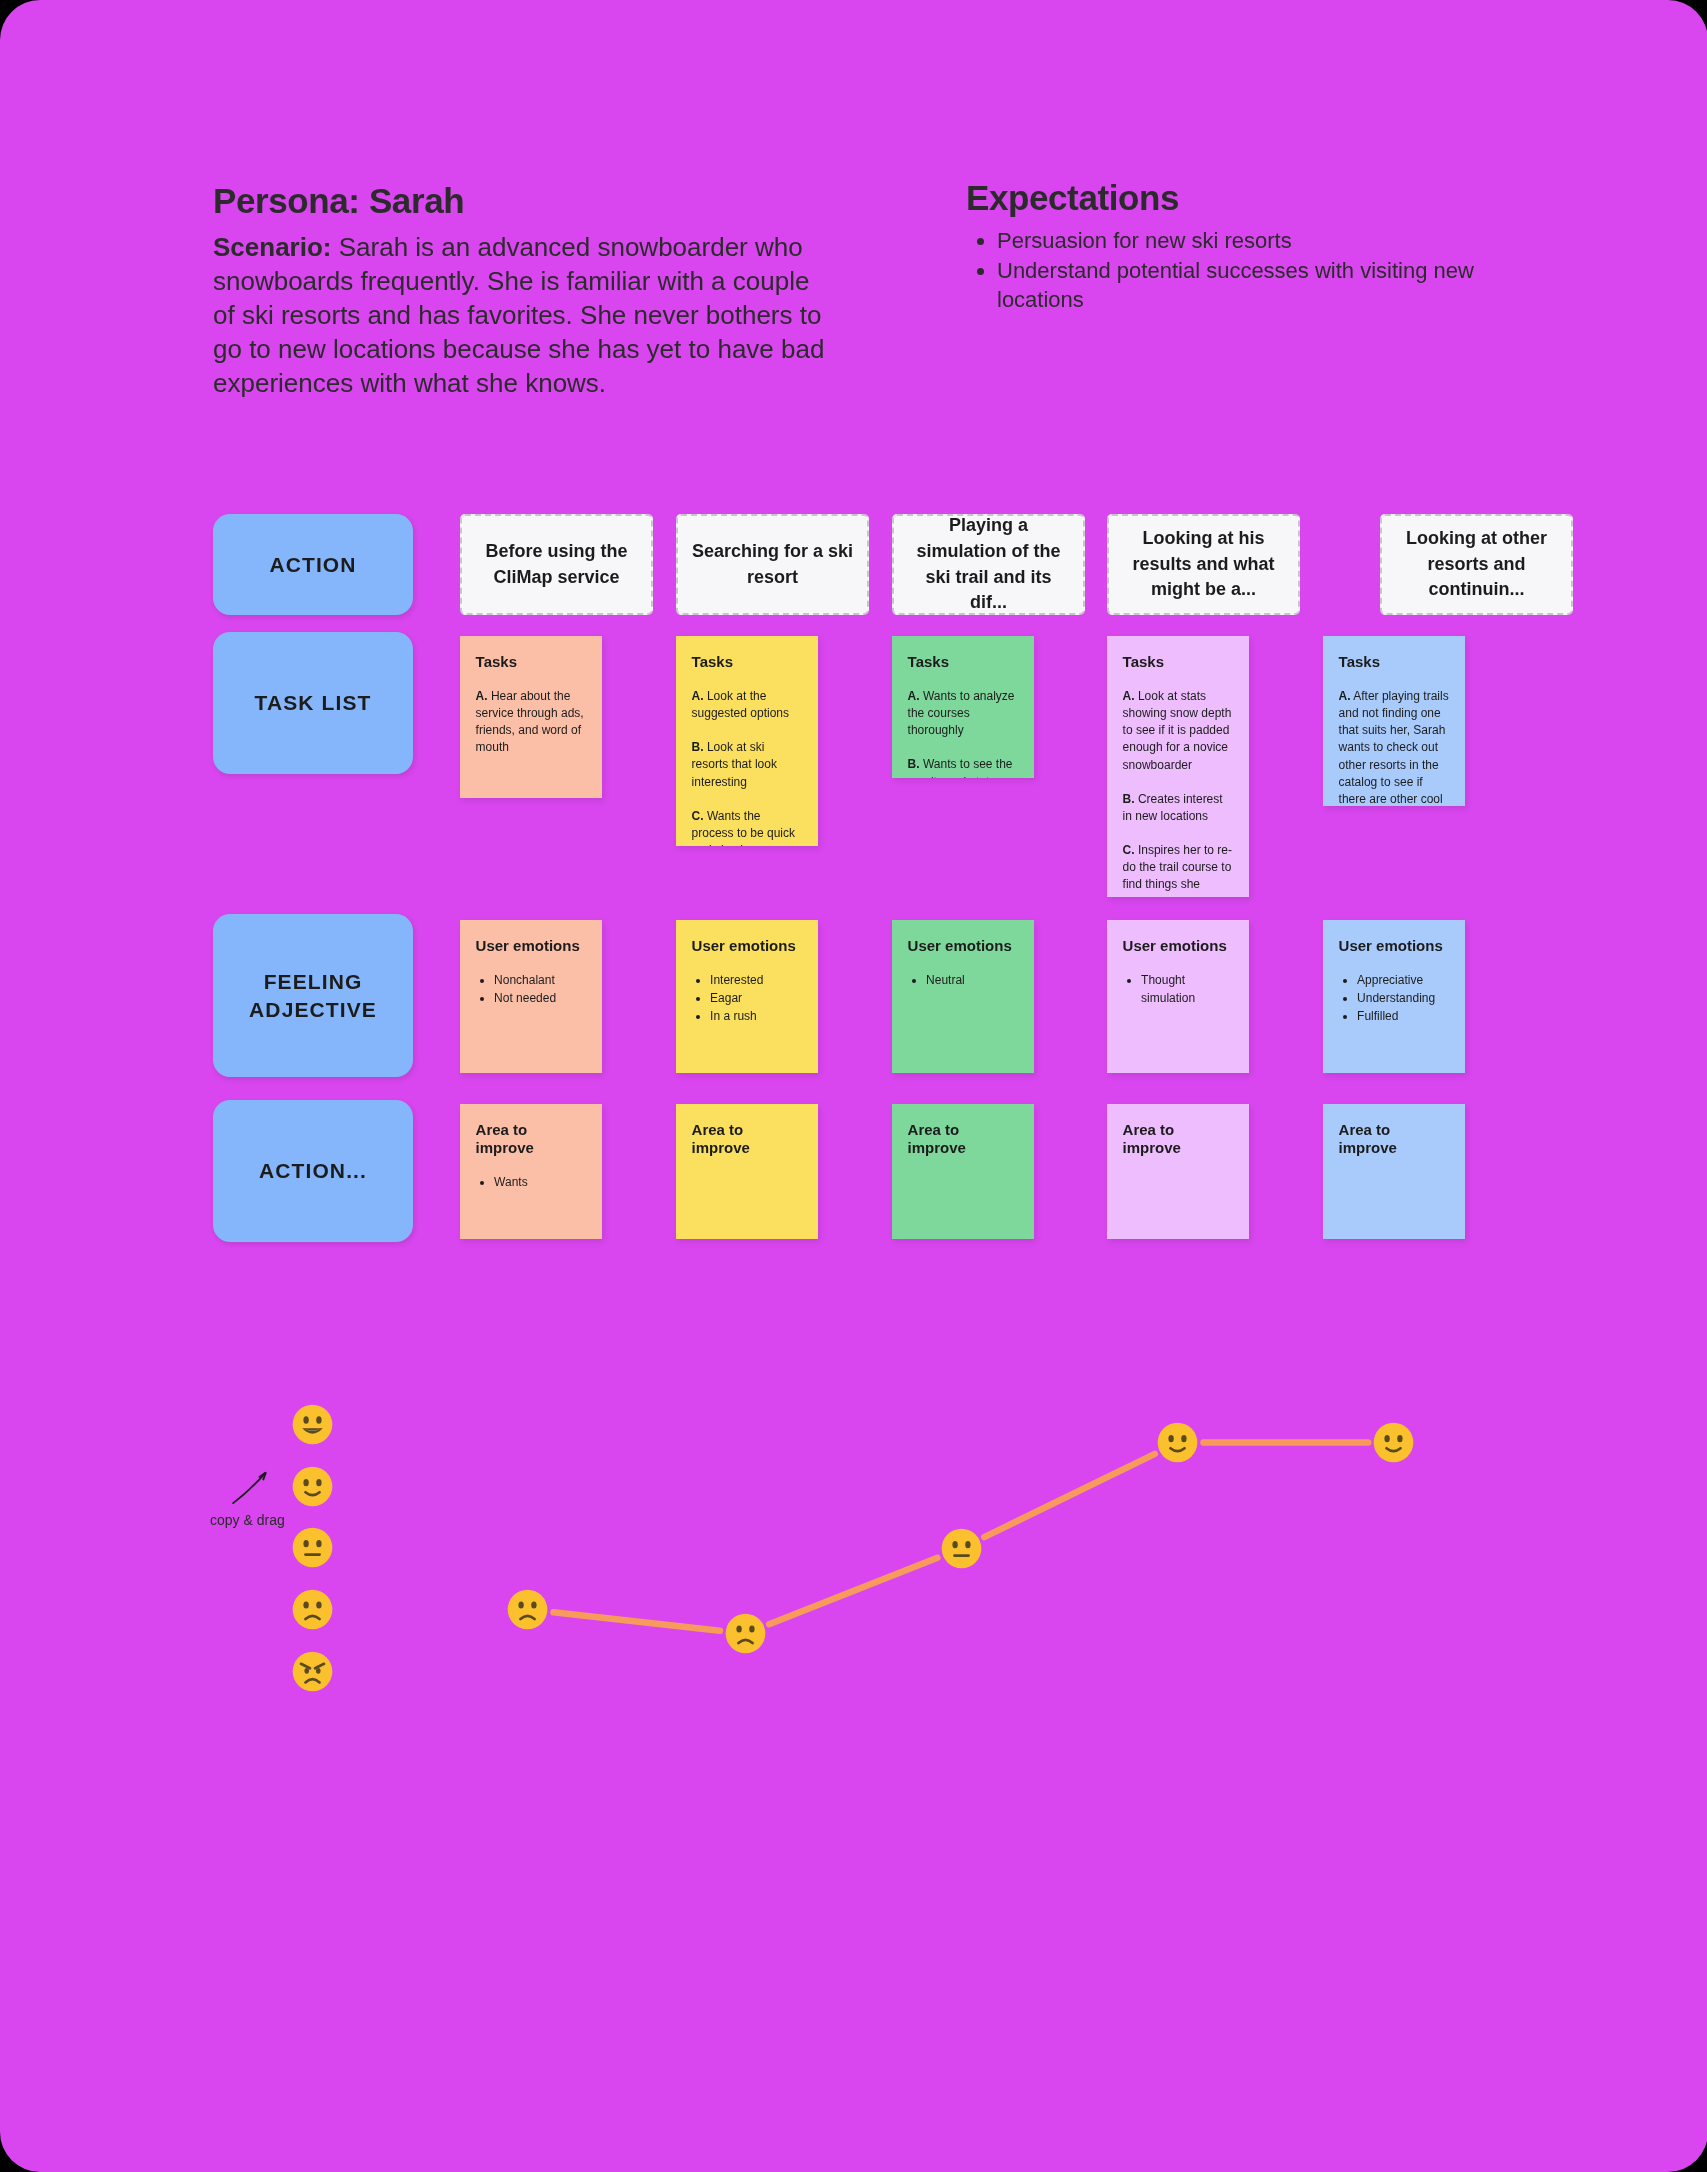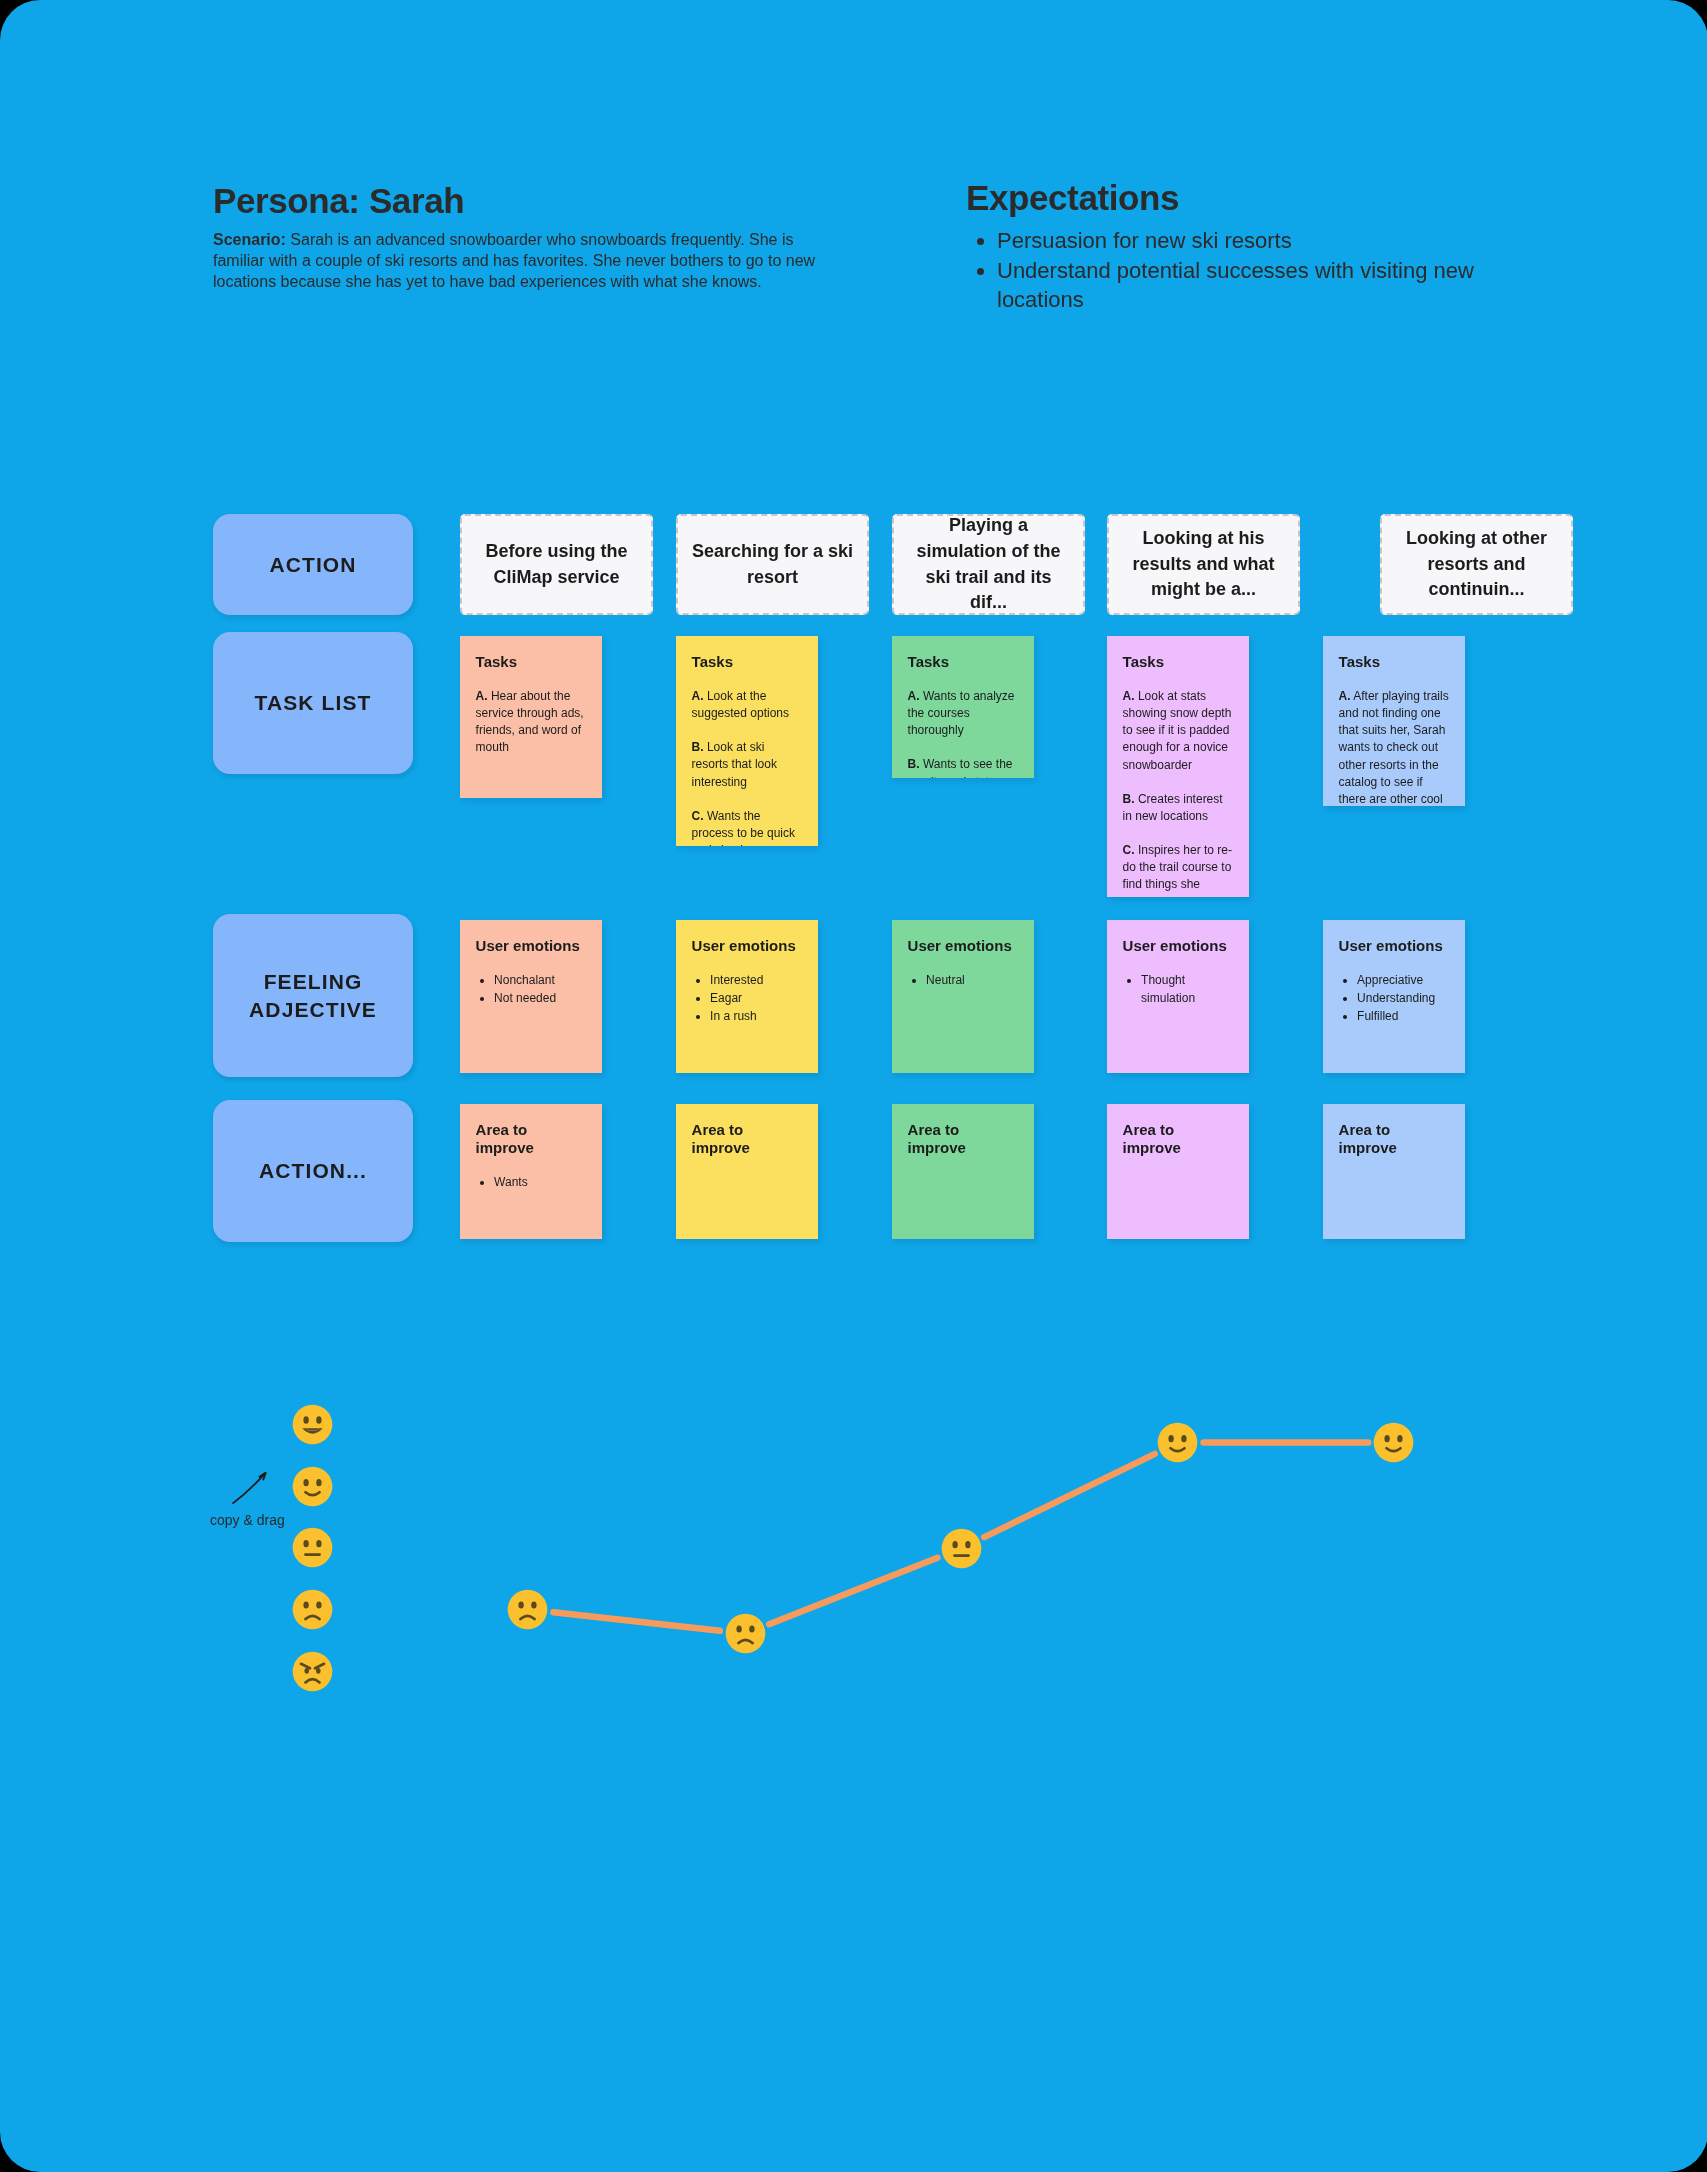--- a/index.html
+++ b/index.html
@@ -10,42 +10,42 @@
   }
   body {
     font-family: "Liberation Sans", sans-serif;
     -webkit-font-smoothing: antialiased;
   }
 
   #canvas {
     position: relative;
     width: 1708px;
     height: 2172px;
-    background: #0ea5e9;
+    background: #d946ef;
     border-radius: 40px;
     overflow: hidden;
   }
 
   
   .persona-block {
     position: absolute;
     left: 213px;
     top: 183px;
     width: 625px;
   }
   .persona-title {
     font-size: 35px;
     font-weight: bold;
     color: #2b2b2b;
     letter-spacing: -0.4px;
     margin: 0 0 10px 0;
     line-height: 1.05;
   }
   .persona-body {
-    font-size: 16px;
+    font-size: 26px;
     line-height: 1.31;
     color: #2b2b2b;
   }
   .persona-body b { font-weight: bold; }
 
   .expect-block {
     position: absolute;
     left: 966px;
     top: 180px;
     width: 561px;

